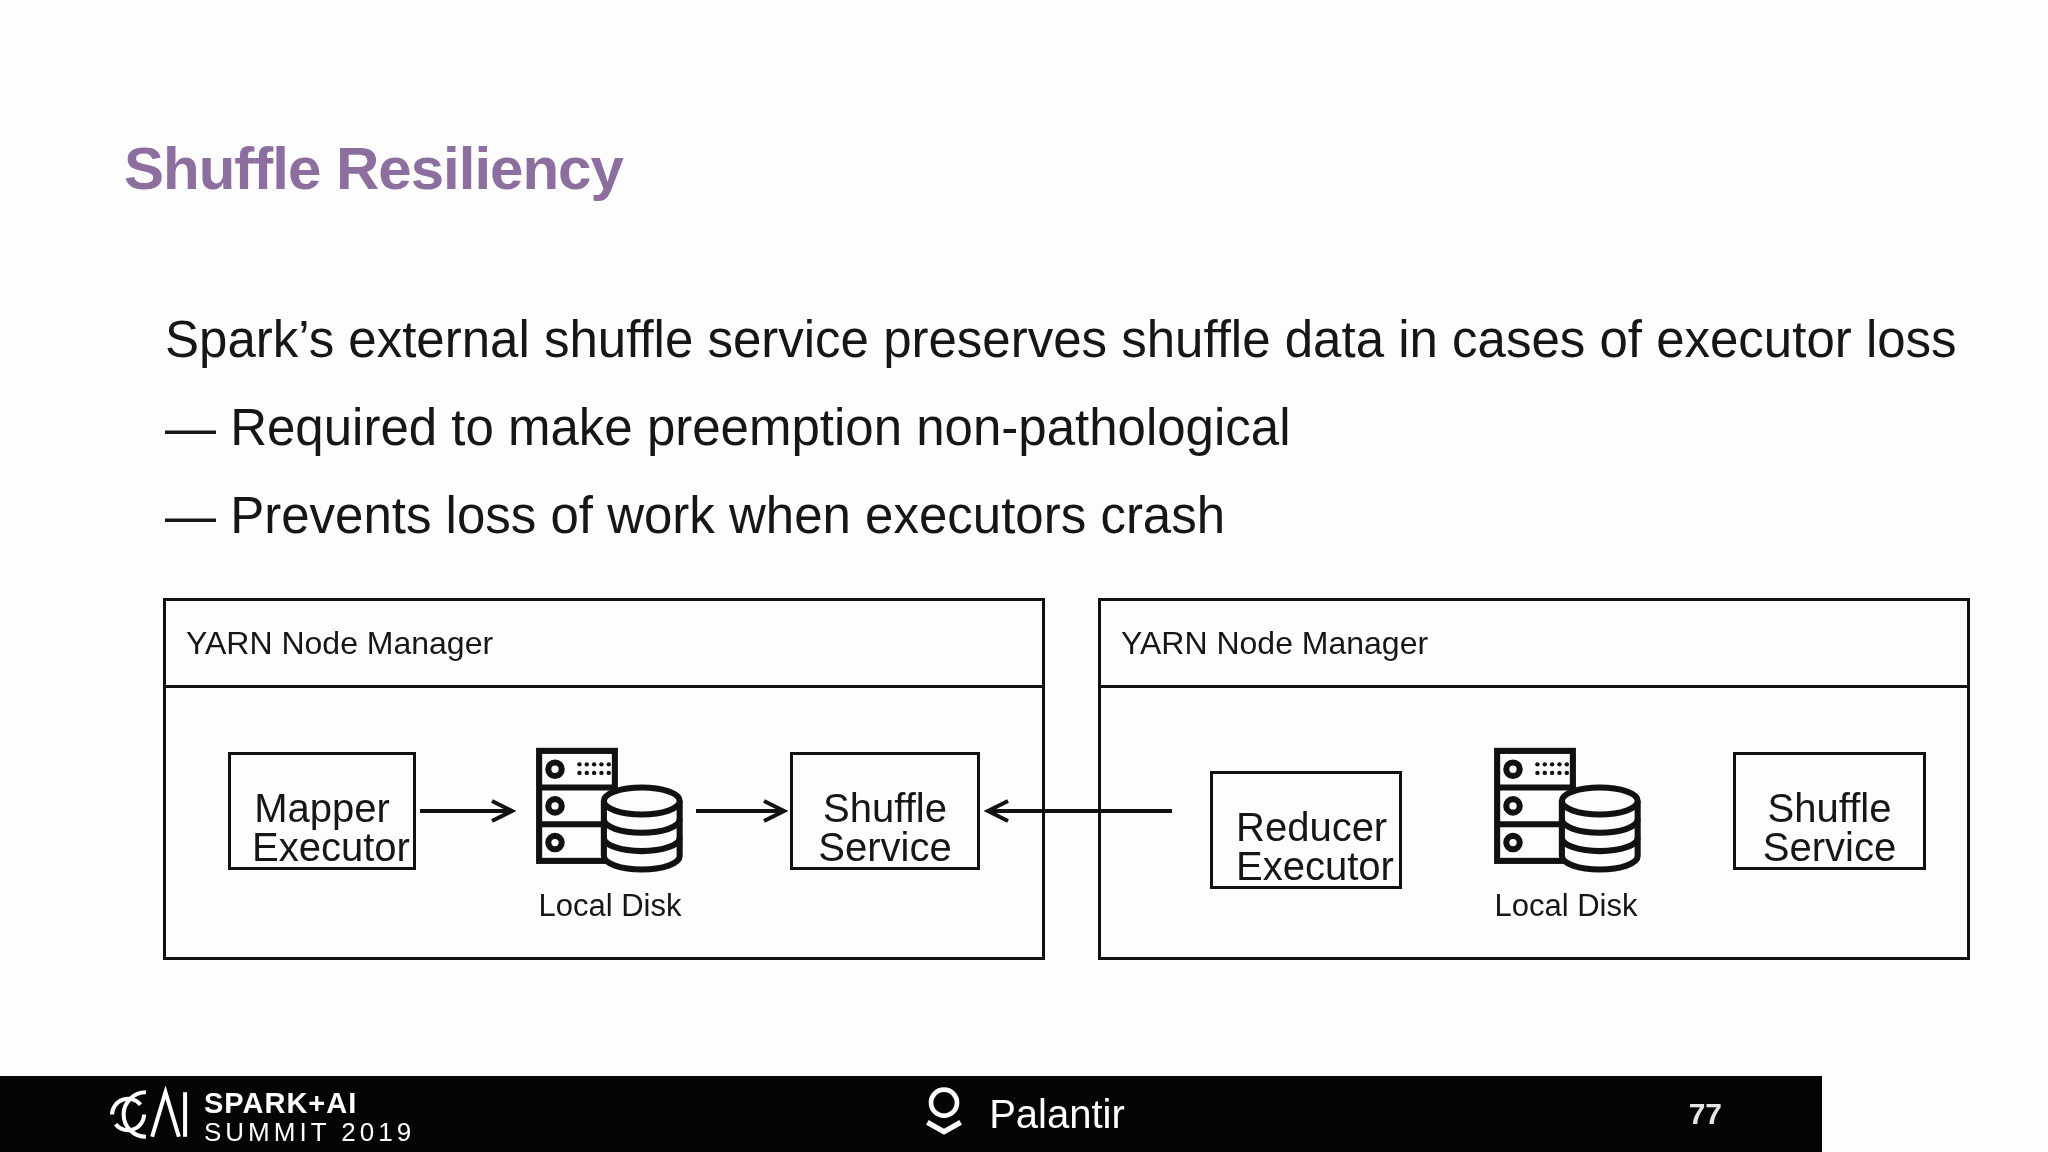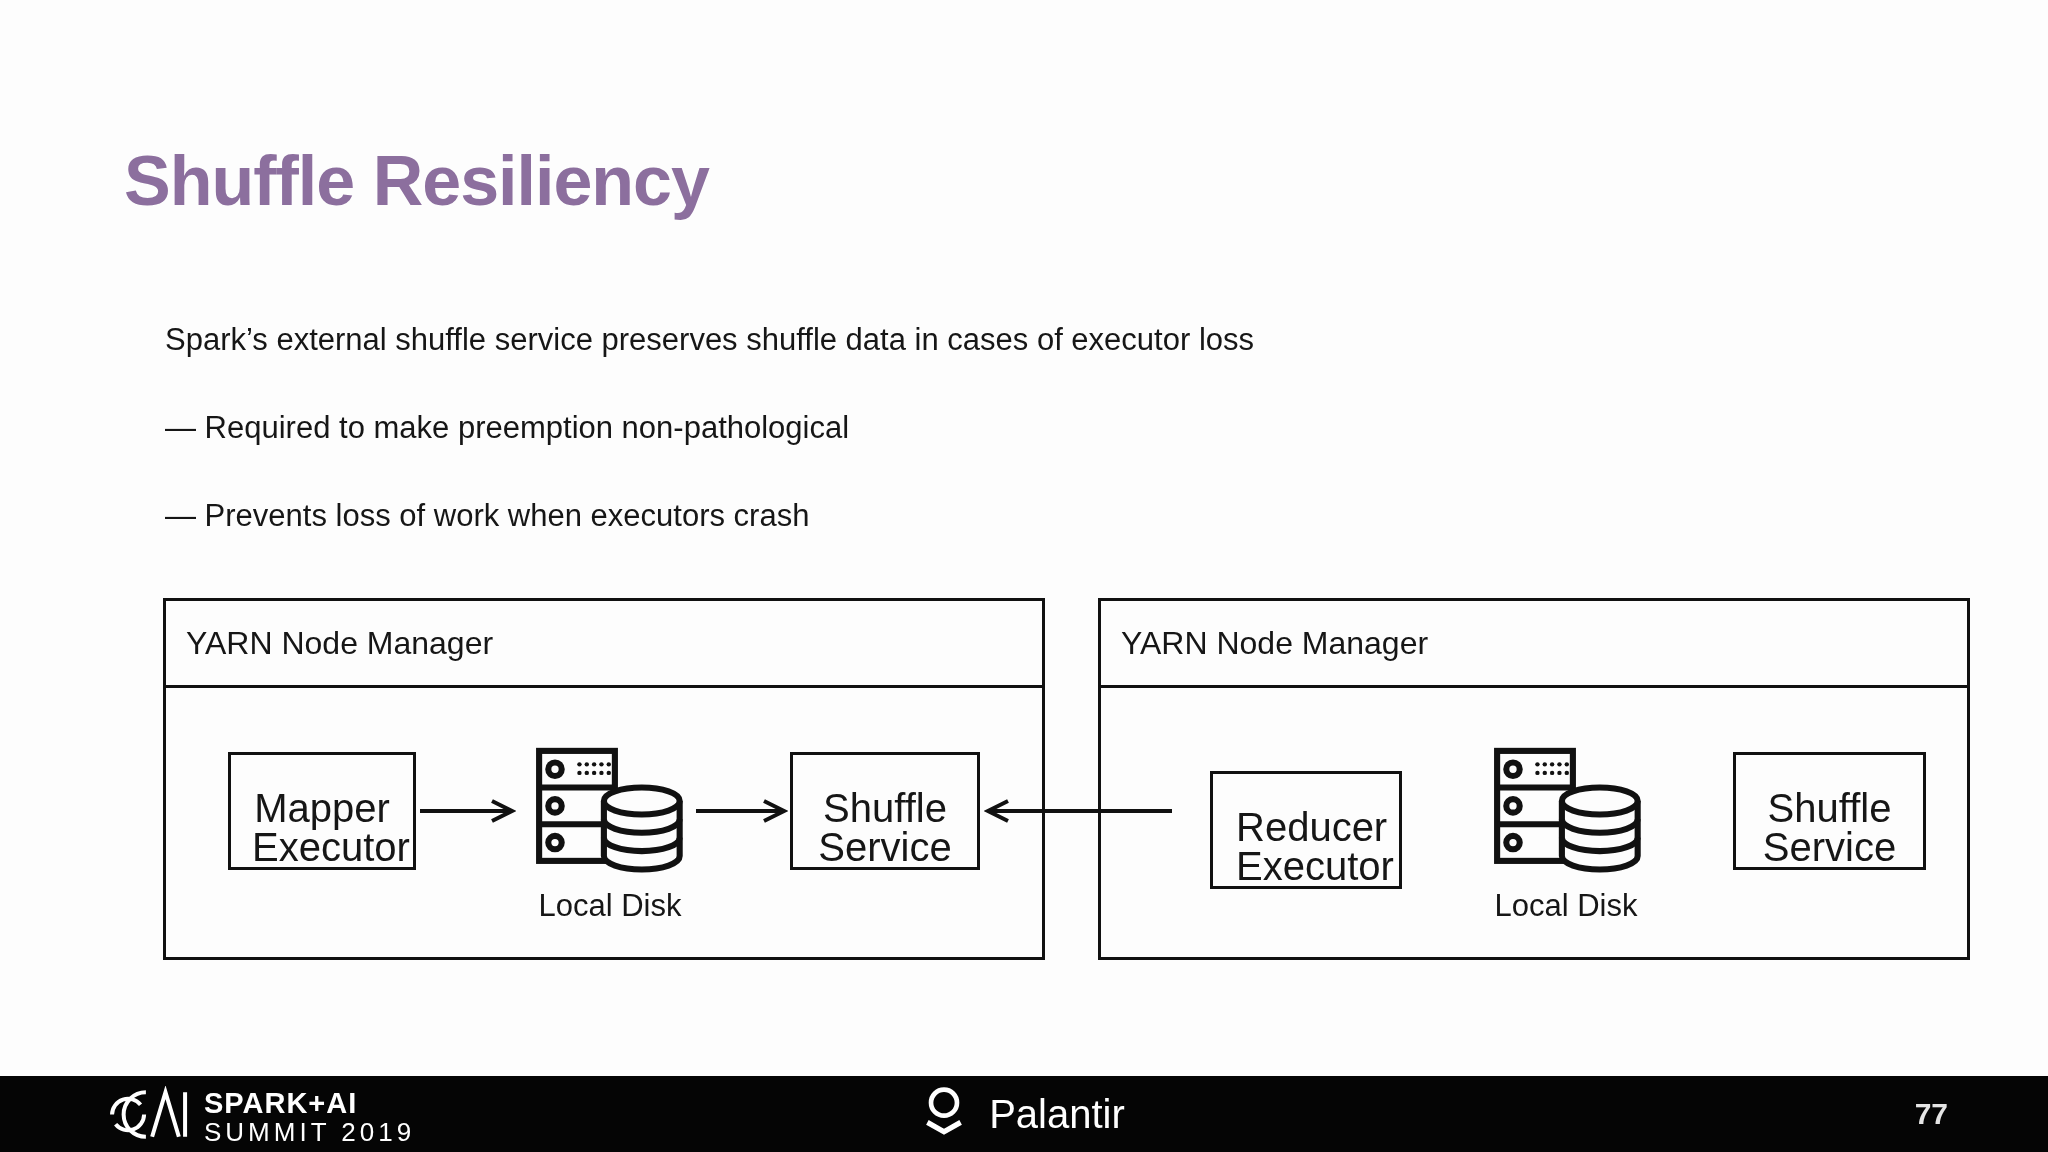--- a/index.html
+++ b/index.html
@@ -1,24 +1,24 @@
 <!DOCTYPE html>
 <html><head>
 <meta charset="utf-8">
 <style>
   html,body{margin:0;padding:0;width:2048px;height:1152px;background:#fdfdfd;overflow:hidden;}
   body{font-family:"Liberation Sans", sans-serif;color:#161616;}
   .slide{position:relative;width:2048px;height:1152px;background:#fdfdfd;}
 
   
-  .title{position:absolute;left:124px;top:96px;font-size:70px;font-weight:700;color:#8C6F9E;letter-spacing:-1px;line-height:1.1;}
+  .title{position:absolute;left:124px;top:96px;font-size:60px;font-weight:700;color:#8C6F9E;letter-spacing:-1px;line-height:1.1;}
 
   
   .bullets{position:absolute;left:165px;top:296px;width:1760px;}
-  .bullet{font-size:31px;line-height:88px;color:#161616;white-space:nowrap;}
+  .bullet{font-size:51px;line-height:88px;color:#161616;white-space:nowrap;}
 
   
   .nm{position:absolute;top:598px;height:362px;border:3px solid #111;background:#fdfdfd;box-sizing:border-box;}
   .nm-left{left:163px;width:882px;}
   .nm-right{left:1098px;width:872px;}
   .nm-header{height:87px;border-bottom:3px solid #111;box-sizing:border-box;display:flex;align-items:center;padding-left:20px;font-size:32px;color:#161616;}
 
   
   .node-box{position:absolute;border:3px solid #111;background:#fdfdfd;box-sizing:border-box;display:flex;align-items:flex-end;justify-content:center;text-align:center;font-size:40px;line-height:39px;color:#161616;}
   .exec-left{left:228px;top:752px;width:188px;height:118px;}
@@ -32,21 +32,21 @@
   .disk-icon-left{left:534px;}
   .disk-icon-right{left:1492px;}
   .disk-label{position:absolute;top:888px;width:300px;text-align:center;font-size:31px;color:#161616;}
   .disk-label-left{left:460px;}
   .disk-label-right{left:1416px;}
 
   .arrow{position:absolute;top:798px;}
   .arrow svg{display:block;}
 
   
-  .footer{position:absolute;left:0;top:1076px;width:2048px;height:76px;background:#050505;color:#fff;}
+  .footer{position:absolute;left:0;top:1076px;width:1822px;height:76px;background:#050505;color:#fff;}
   .conf-logo{position:absolute;left:100px;top:10px;display:flex;align-items:center;gap:14px;}
   .conf-text{display:flex;flex-direction:column;justify-content:center;}
   .conf-line1{font-size:29px;font-weight:800;letter-spacing:1px;line-height:30px;}
   .conf-line2{font-size:26px;font-weight:400;letter-spacing:4px;line-height:28px;}
   .palantir{position:absolute;left:0;top:0;width:2048px;height:76px;display:flex;align-items:center;justify-content:center;gap:24px;}
   .palantir-text{font-size:40px;font-weight:400;color:#fff;letter-spacing:0px;}
   .page-num{position:absolute;right:100px;top:0;height:76px;display:flex;align-items:center;font-size:30px;font-weight:700;color:#e5e5e5;}
 </style>
 </head>
 <body>

